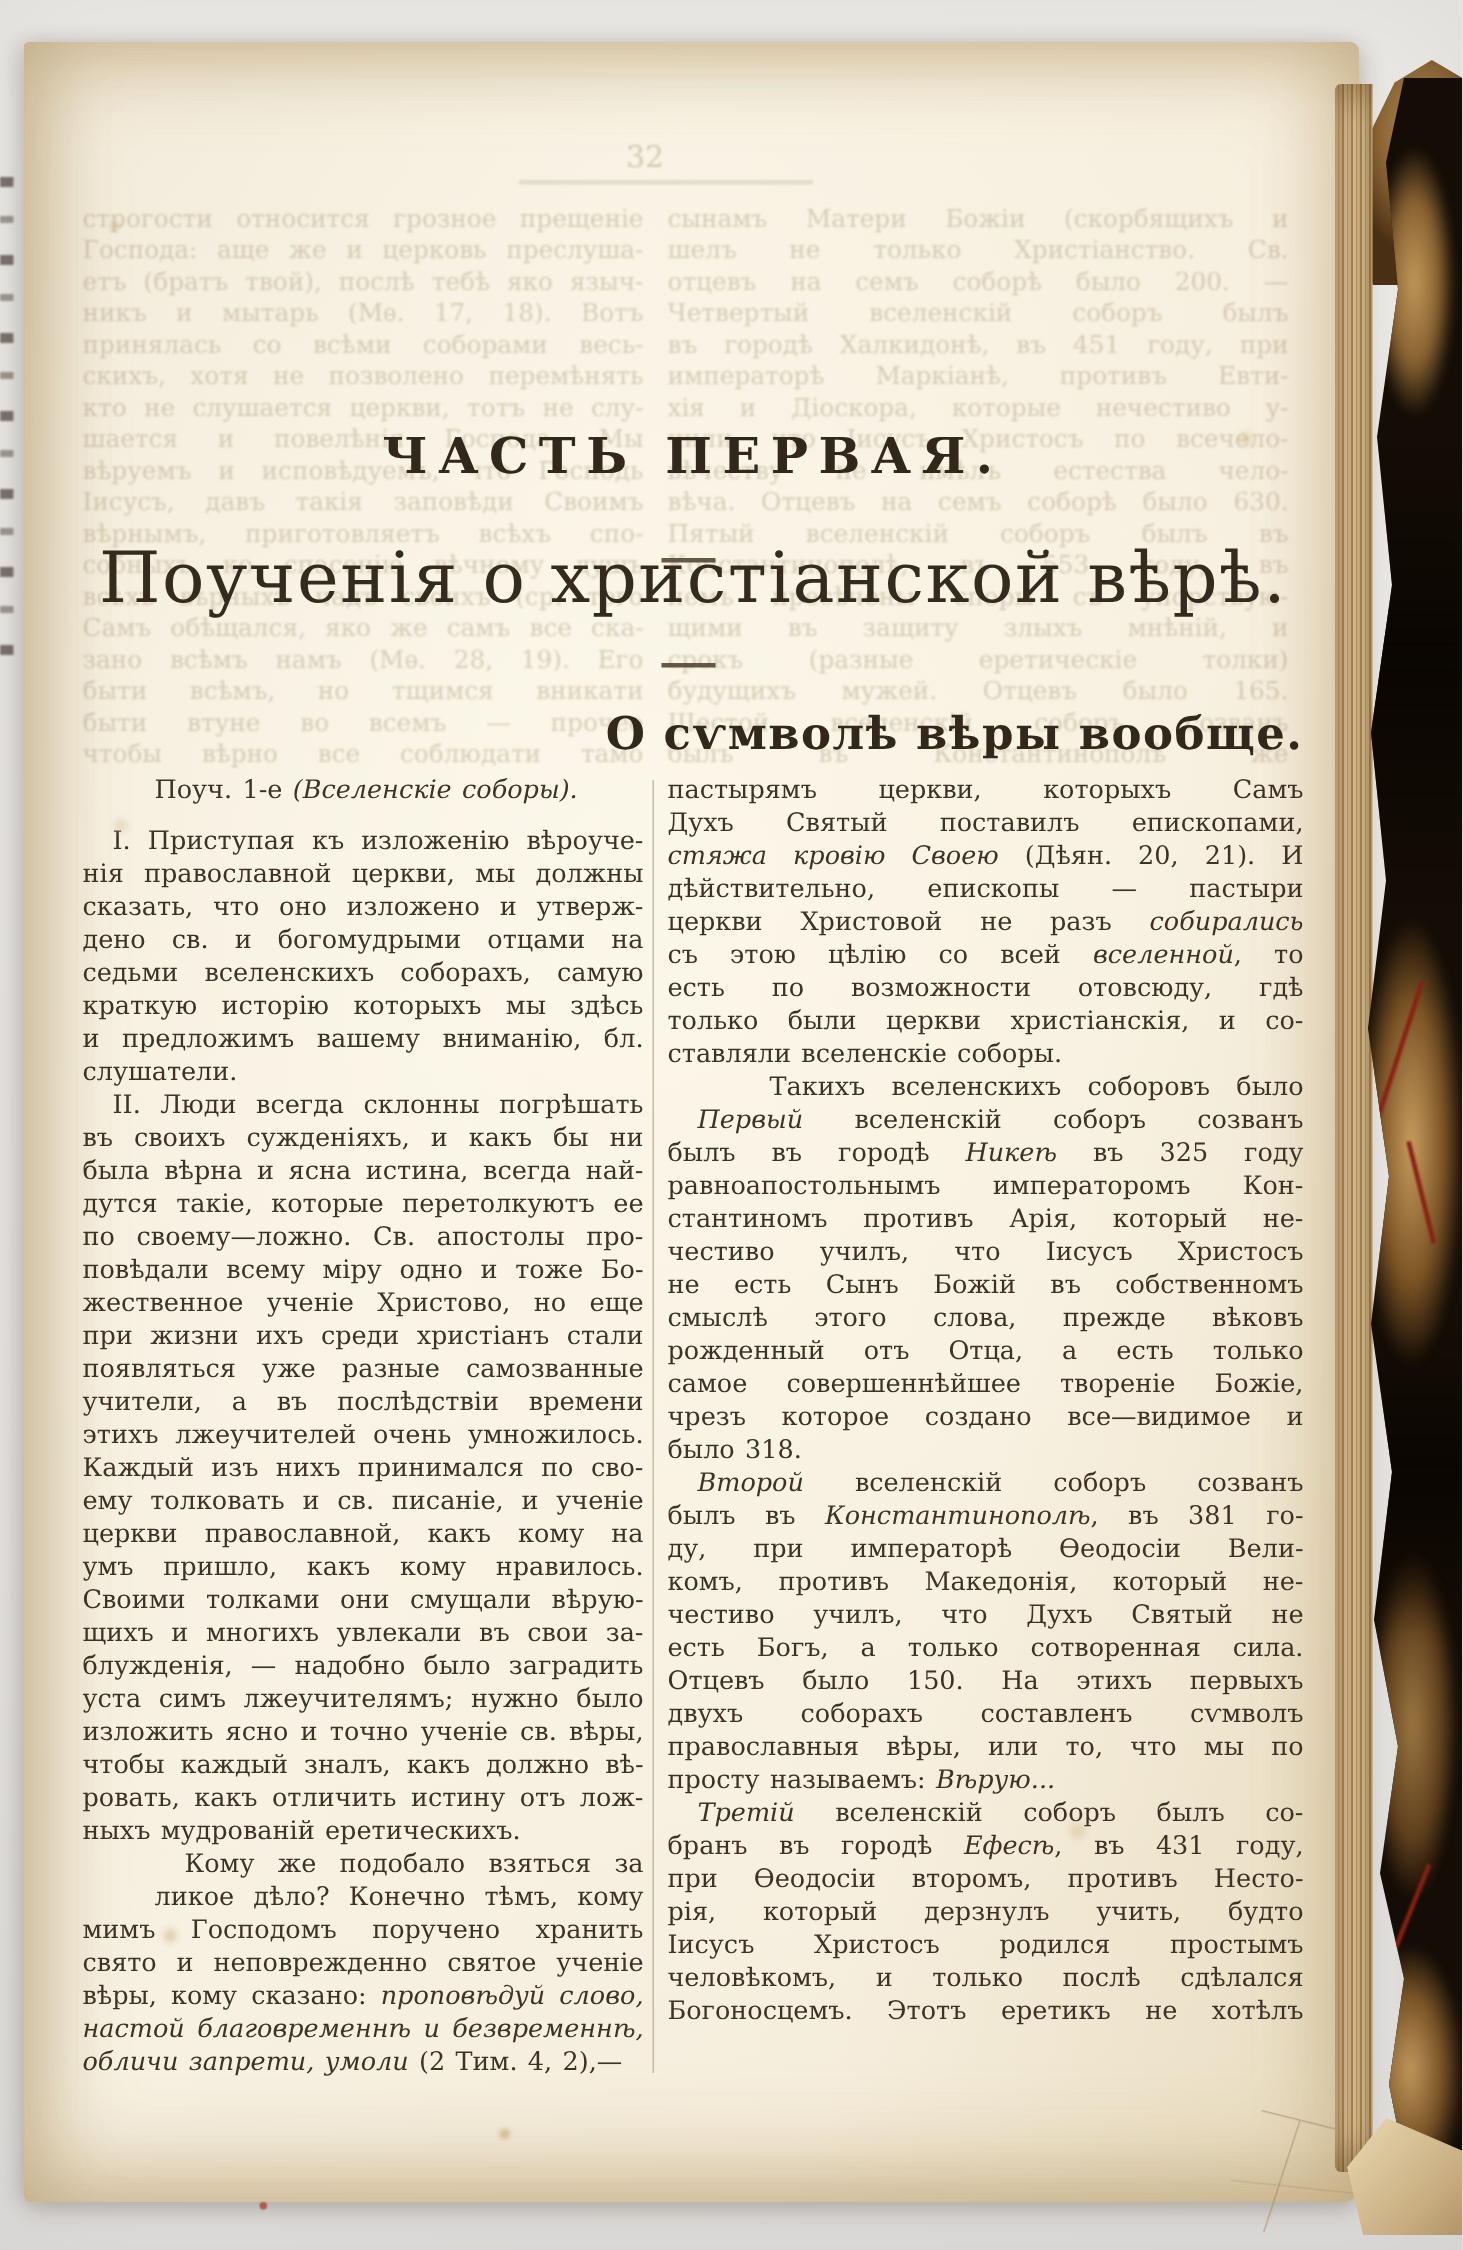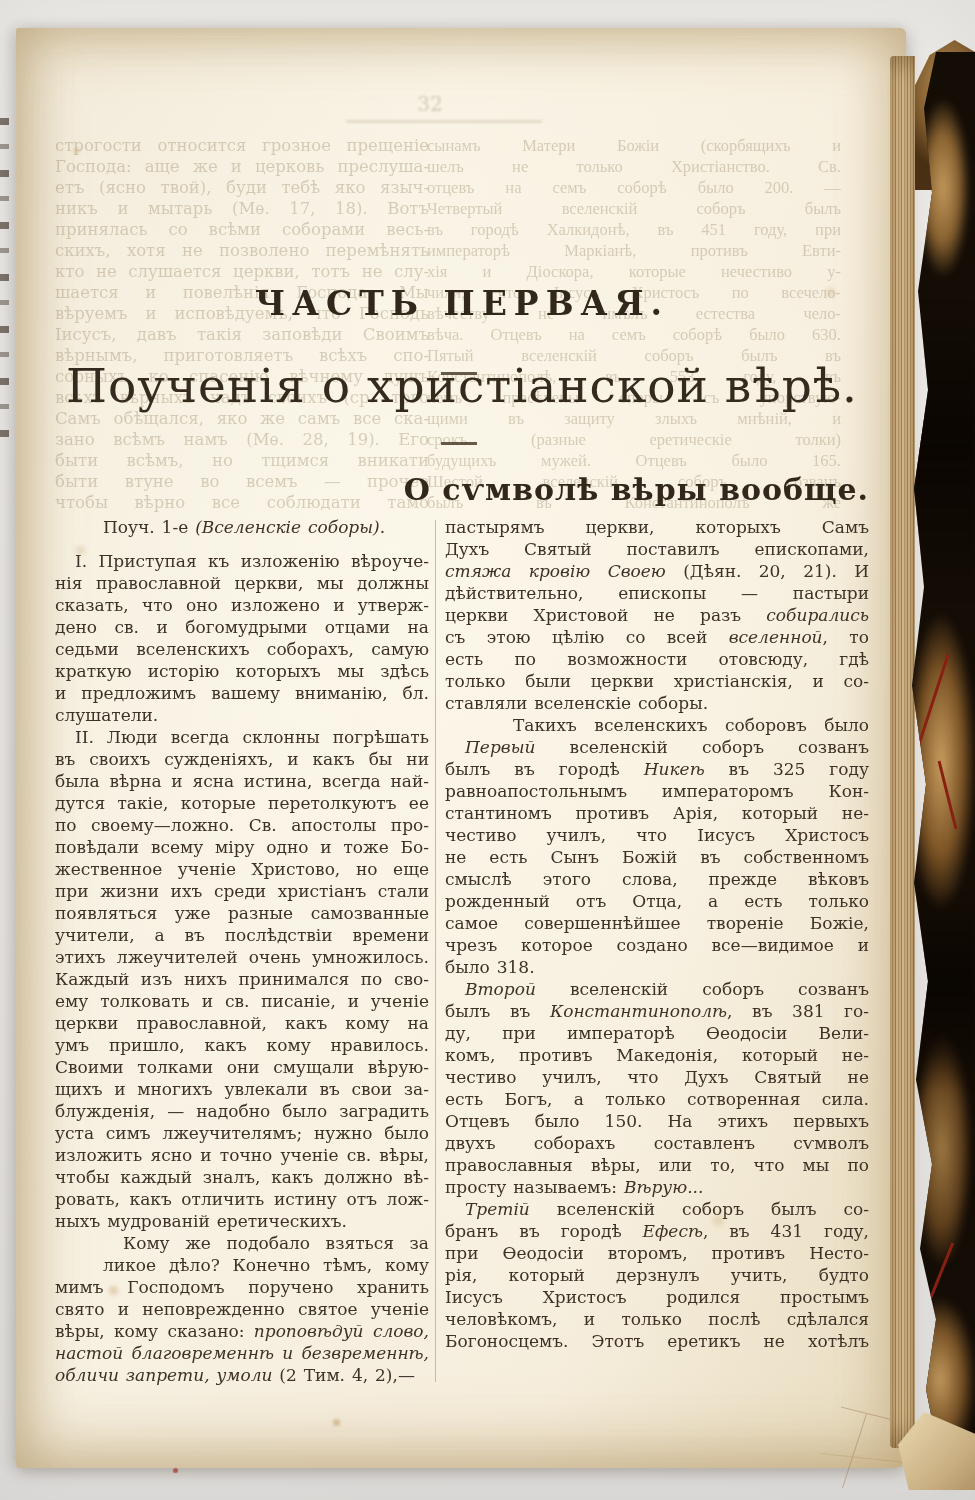--- a/index.html
+++ b/index.html
@@ -110,38 +110,38 @@
 
   <div class="frag"></div>
 
   <div class="page">
 
     <div class="pgnum">32</div>
     <div class="pgrule"></div>
     <div class="st" style="left:39px;top:107px;width:374px;">
         <div class="tl"><span>строгости относится грозное прещеніе</span></div>
         <div class="tl"><span>Господа: аще же и церковь преслуша-</span></div>
-        <div class="tl"><span>етъ (ясно твой), буди тебѣ яко языч-</span></div>
+        <div class="tl"><span>етъ (братъ твой), послѣ тебѣ яко языч-</span></div>
         <div class="tl"><span>никъ и мытарь (Мѳ. 17, 18). Вотъ</span></div>
         <div class="tl"><span>принялась со всѣми соборами весь-</span></div>
         <div class="tl"><span>скихъ, хотя не позволено перемѣнять</span></div>
         <div class="tl"><span>кто не слушается церкви, тотъ не слу-</span></div>
         <div class="tl"><span>шается и повелѣнія Господа. Мы</span></div>
         <div class="tl"><span>вѣруемъ и исповѣдуемъ, что Господь</span></div>
         <div class="tl"><span>Іисусъ, давъ такія заповѣди Своимъ</span></div>
         <div class="tl"><span>вѣрнымъ, приготовляетъ всѣхъ спо-</span></div>
         <div class="tl"><span>собныхъ ко спасенію вѣчному душъ</span></div>
         <div class="tl"><span>всѣхъ вѣрныхъ чадъ своихъ (ср. того</span></div>
         <div class="tl"><span>Самъ обѣщался, яко же самъ все ска-</span></div>
         <div class="tl"><span>зано всѣмъ намъ (Мѳ. 28, 19). Его</span></div>
         <div class="tl"><span>быти всѣмъ, но тщимся вникати</span></div>
         <div class="tl"><span>быти втуне во всемъ — прочее</span></div>
         <div class="tl"><span>чтобы вѣрно все соблюдати тамо</span></div>
       </div>
-    <div class="st" style="left:411px;top:107px;width:414px;font-family:Liberation Serif, serif;">
+    <div class="st" style="left:429px;top:107px;width:414px;">
         <div class="tl"><span>сынамъ Матери Божіи (скорбящихъ и</span></div>
         <div class="tl"><span>шелъ не только Христіанство. Св.</span></div>
         <div class="tl"><span>отцевъ на семъ соборѣ было 200. —</span></div>
         <div class="tl"><span>Четвертый вселенскій соборъ былъ</span></div>
         <div class="tl"><span>въ городѣ Халкидонѣ, въ 451 году, при</span></div>
         <div class="tl"><span>императорѣ Маркіанѣ, противъ Евти-</span></div>
         <div class="tl"><span>хія и Діоскора, которые нечестиво у-</span></div>
         <div class="tl"><span>чили, что Іисусъ Христосъ по всечело-</span></div>
         <div class="tl"><span>вѣчеству не имѣлъ естества чело-</span></div>
         <div class="tl"><span>вѣча. Отцевъ на семъ соборѣ было 630.</span></div>

